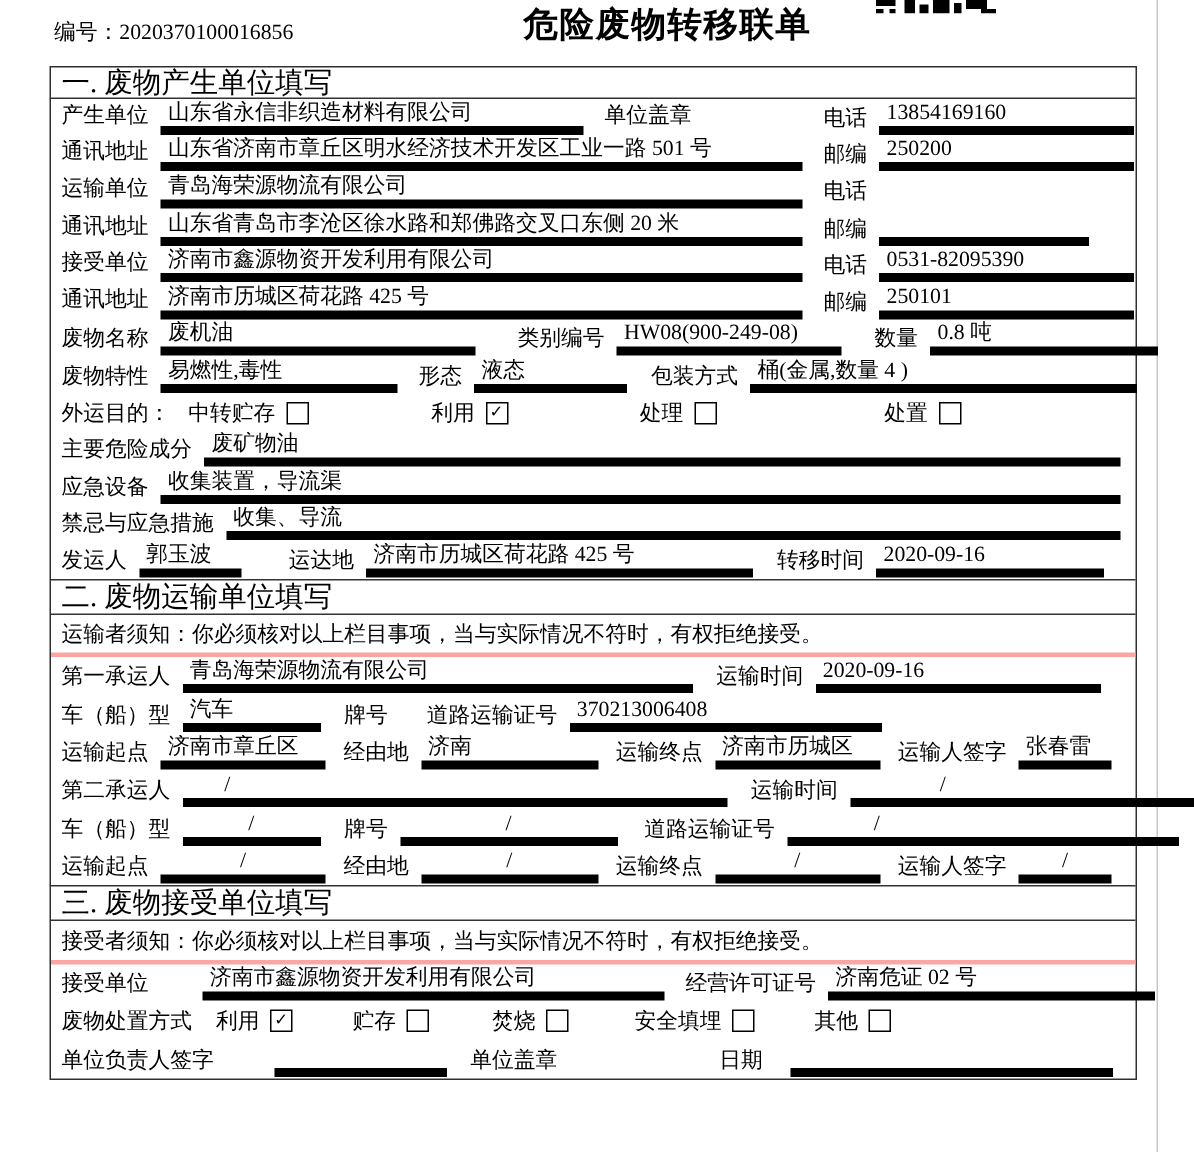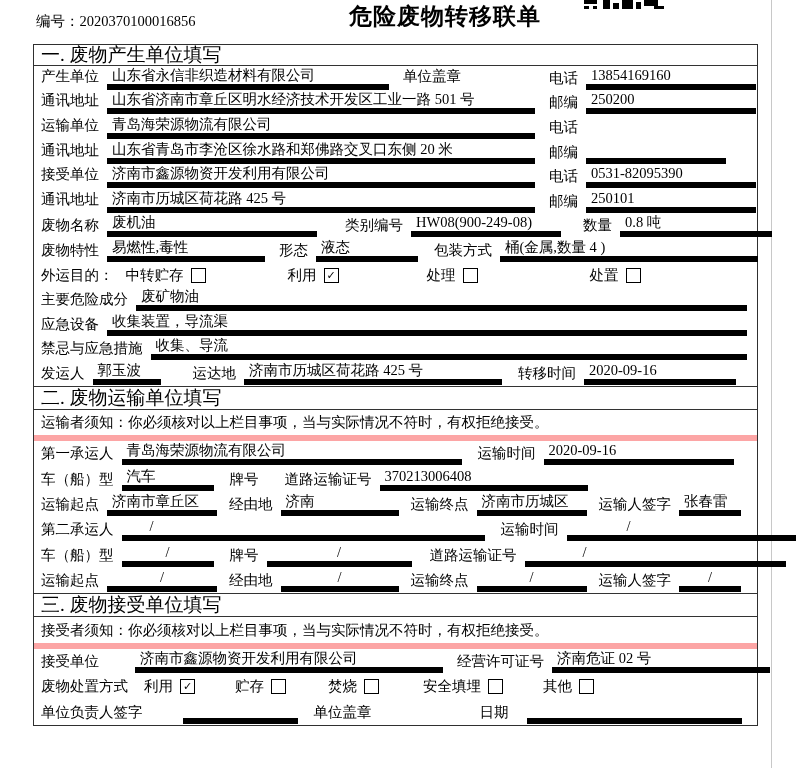--- a/index.html
+++ b/index.html
@@ -16,21 +16,21 @@
 
   .sheet { position:absolute; left:33px; top:44px; width:723px; border:1.5px solid #2f2f2f; background:#fff; }
 
   .sec-head { display:flex; align-items:center; height:20px; padding-left:7px;
               font-size:19px; font-weight:normal; border-bottom:1.5px solid #333; }
   .bt { border-top:1.5px solid #333; }
 
   .row { display:flex; align-items:center; padding-left:7px; font-size:14.5px; white-space:nowrap; }
   .sec1 .row { height:24.6px; }
   .sec2 .row, .sec3 .row { height:25.4px; }
-  .notice { height:27px; border-bottom:6px solid #fca5a5; }
+  .notice { height:27px; border-bottom:3px solid #fca5a5; }
 
   .lbl { flex-shrink:0; margin-right:8px; }
   .ul { display:inline-block; border-bottom:6px solid #000000; padding:0 5px;
         height:17px; line-height:17px; overflow:hidden; flex-shrink:0; }
   .grow { flex:1 1 auto; margin-right:10px; }
   .ctr { text-align:center; }
 
   .zoneL { display:flex; width:508px; flex-shrink:0; }
   .zoneR { display:flex; align-items:center; }
 

